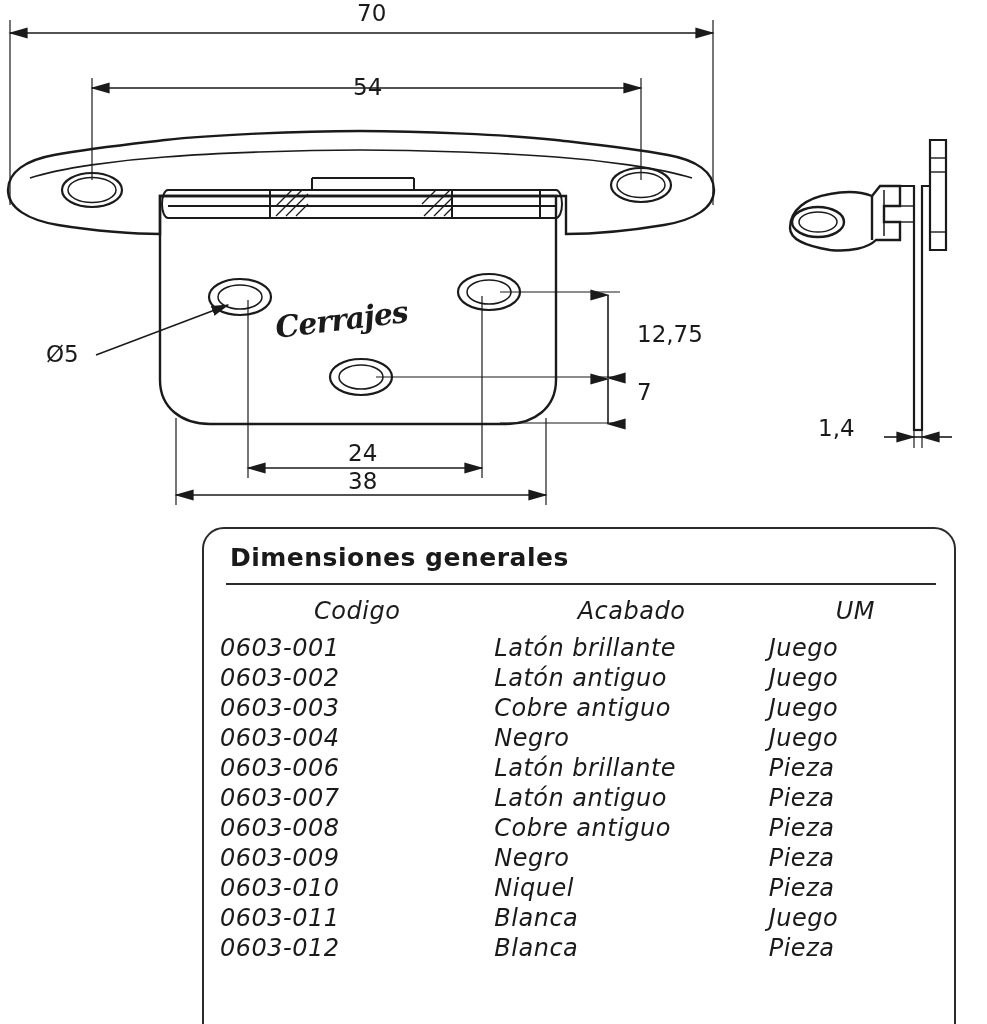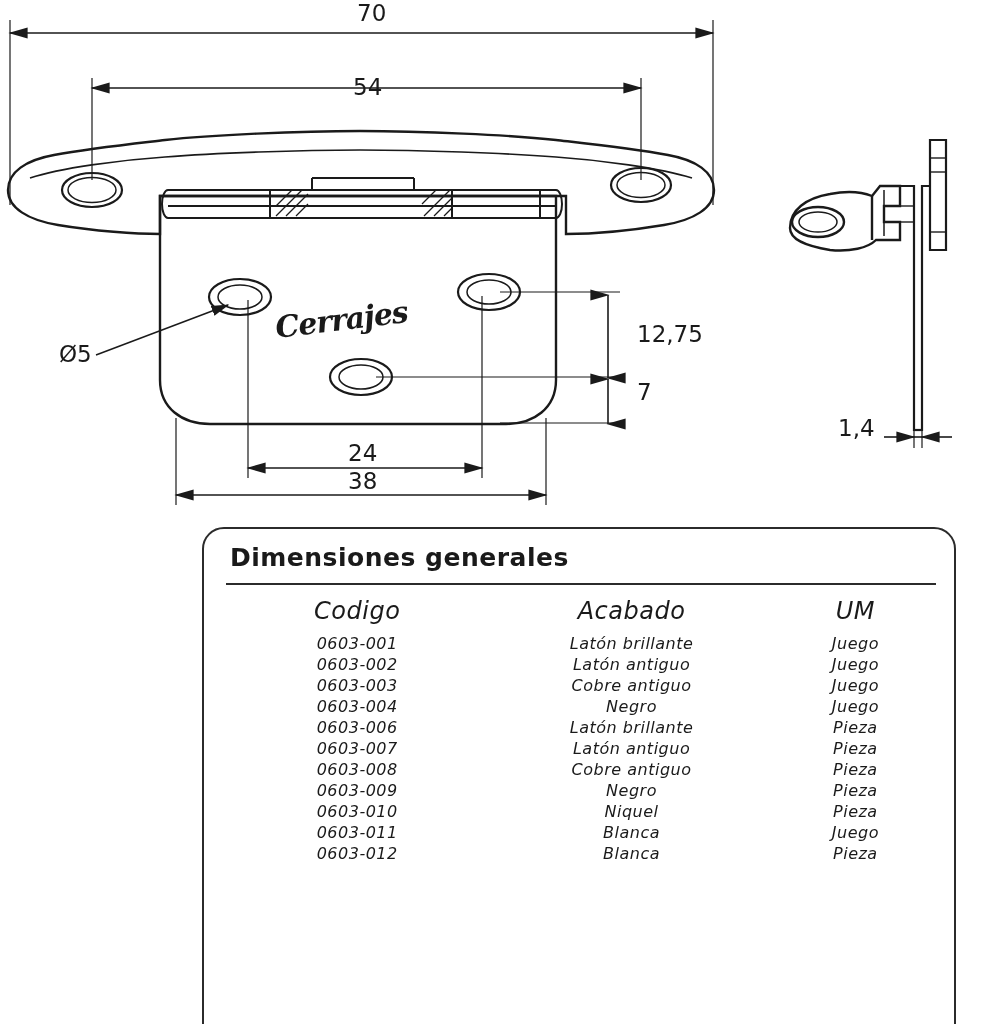--- a/index.html
+++ b/index.html
@@ -69,22 +69,22 @@
   }
   table.dims th {
     font-weight: normal;
     padding: 4px 0 8px 0;
     text-align: center;
     font-size: 24px;
     letter-spacing: 0.5px;
   }
   table.dims td {
     padding: 1px 0;
-    text-align: center;
-    font-size: 16px;
+    text-align: left;
+    font-size: 24px;
     letter-spacing: 0.5px;
     white-space: nowrap;
   }
   table.dims col.c-codigo { width: 38%; }
   table.dims col.c-acabado { width: 38%; }
   table.dims col.c-um { width: 24%; }
 
   
   .dim-label {
     position: absolute;
@@ -267,26 +267,26 @@
         <line x1="914" y1="424" x2="914" y2="448" stroke-width="1.2"></line>
         <line x1="922" y1="424" x2="922" y2="448" stroke-width="1.2"></line>
       </g>
     </g>
   </svg>
 
   <div class="logo-text">Cerrajes</div>
 
   <div class="dim-label" style="left:357px; top:0px;">70</div>
   <div class="dim-label" style="left:353px; top:74px;text-align:center;">54</div>
-  <div class="dim-label" style="left:46px;  top:341px;margin-left:13px;">Ø5</div>
+  <div class="dim-label" style="left:46px;  top:341px;">Ø5</div>
   <div class="dim-label" style="left:637px; top:321px;">12,75</div>
   <div class="dim-label" style="left:637px; top:379px;">7</div>
   <div class="dim-label" style="left:348px; top:440px;">24</div>
   <div class="dim-label" style="left:348px; top:468px;">38</div>
-  <div class="dim-label" style="left:818px; top:415px;margin-left:20px;">1,4</div>
+  <div class="dim-label" style="left:818px; top:415px;">1,4</div>
 
   <div class="table-panel">
     <div class="table-title">Dimensiones generales</div>
     <div class="title-rule"></div>
 
     <table class="dims">
       <colgroup>
         <col class="c-codigo">
           <col class="c-acabado">
           <col class="c-um">

